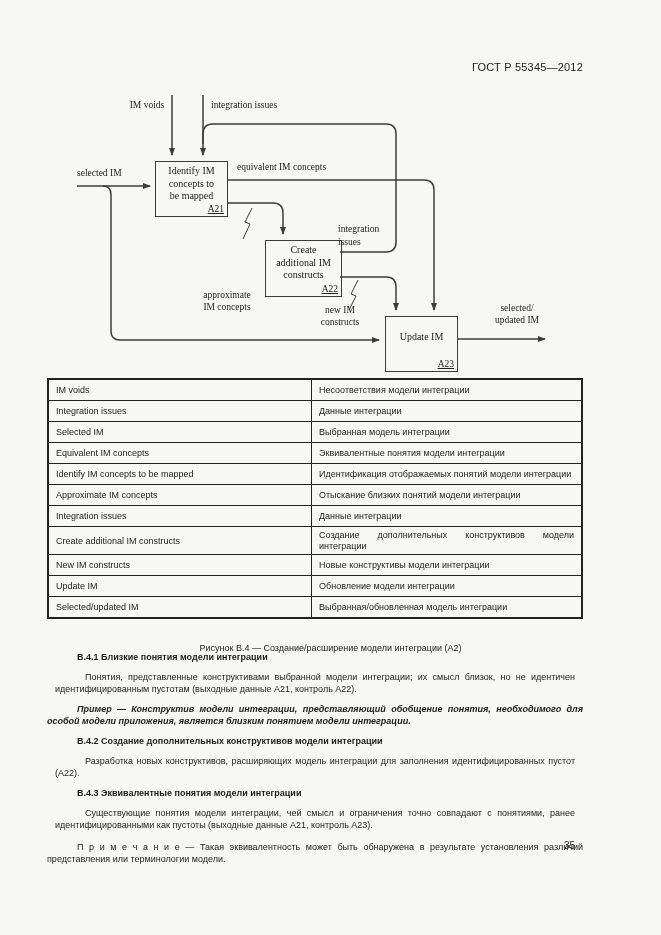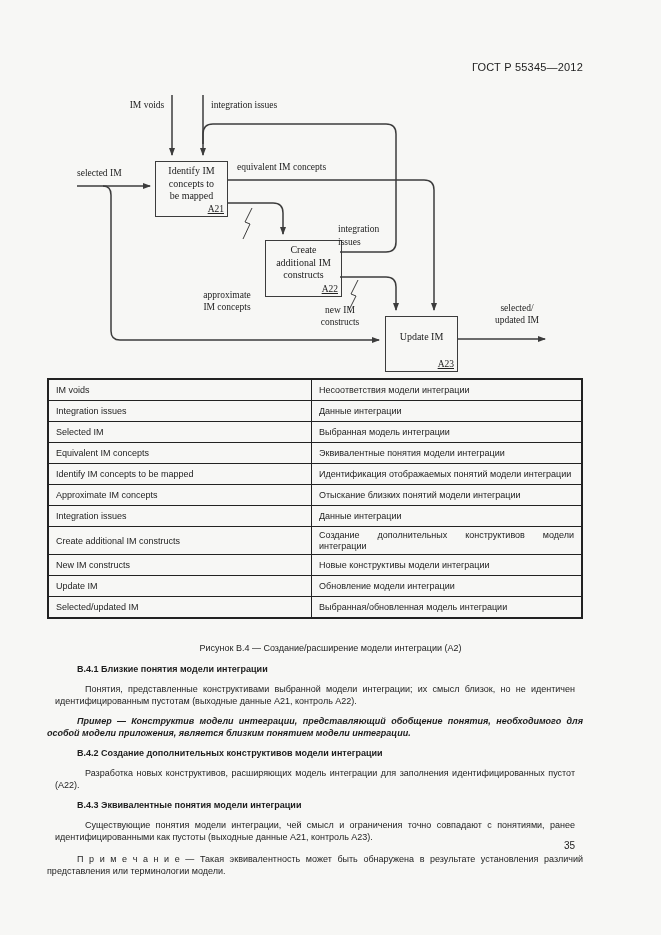--- a/index.html
+++ b/index.html
@@ -69,21 +69,21 @@
   
   .fig-caption{
     position:absolute; left:0; right:0; top:631px;
     text-align:center; font-size:9px;margin-top:12px;
   }
   .text-body{
     position:absolute; left:47px; top:651px; width:536px;
     font-size:9px; line-height:12px;
   }
   .sec-h{font-weight:bold; text-indent:30px; margin:3px 0 0 0;}
-  .sec-h.first{margin-top:12px;}
+  .sec-h.first{margin-top:0;}
   .sec-p{margin:8px; text-indent:30px; text-align:justify;}
   .sec-example{
     margin:8px 0; text-indent:30px; text-align:justify;
     font-weight:bold; font-style:italic;
   }
   .sec-note{margin:10px 0 4px 0; text-indent:30px; text-align:justify;}
   .page-number{
     position:absolute; left:564px; top:840px; font-size:10px;
   }
 </style>

